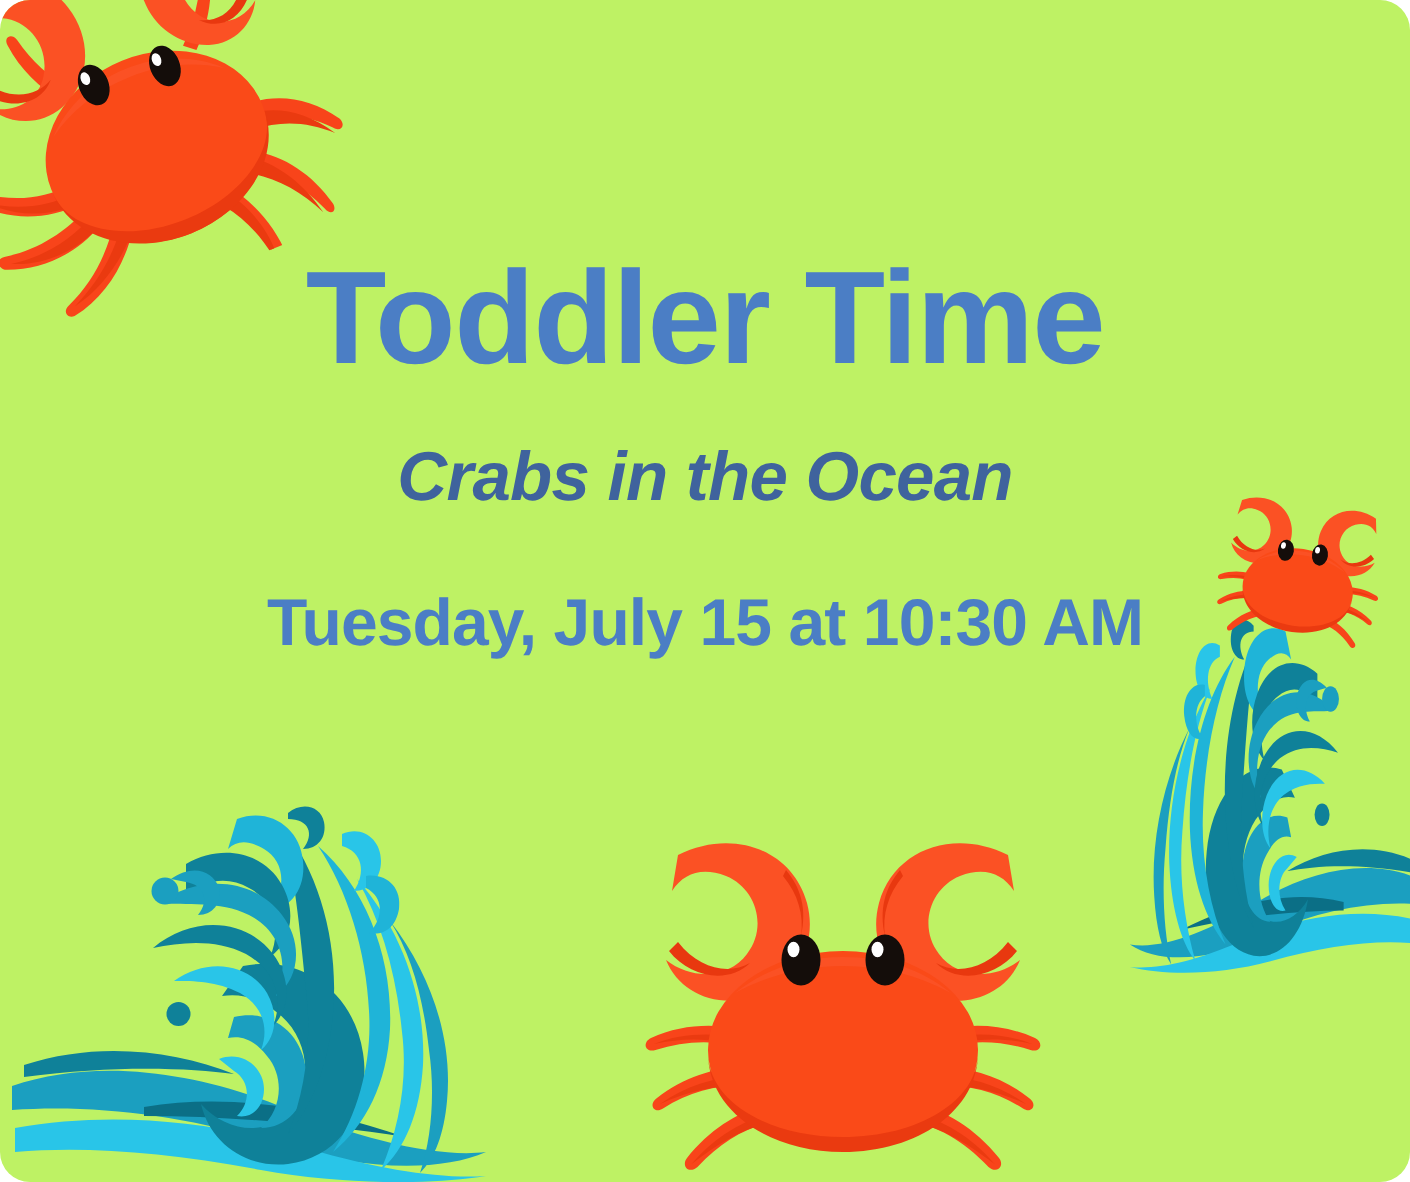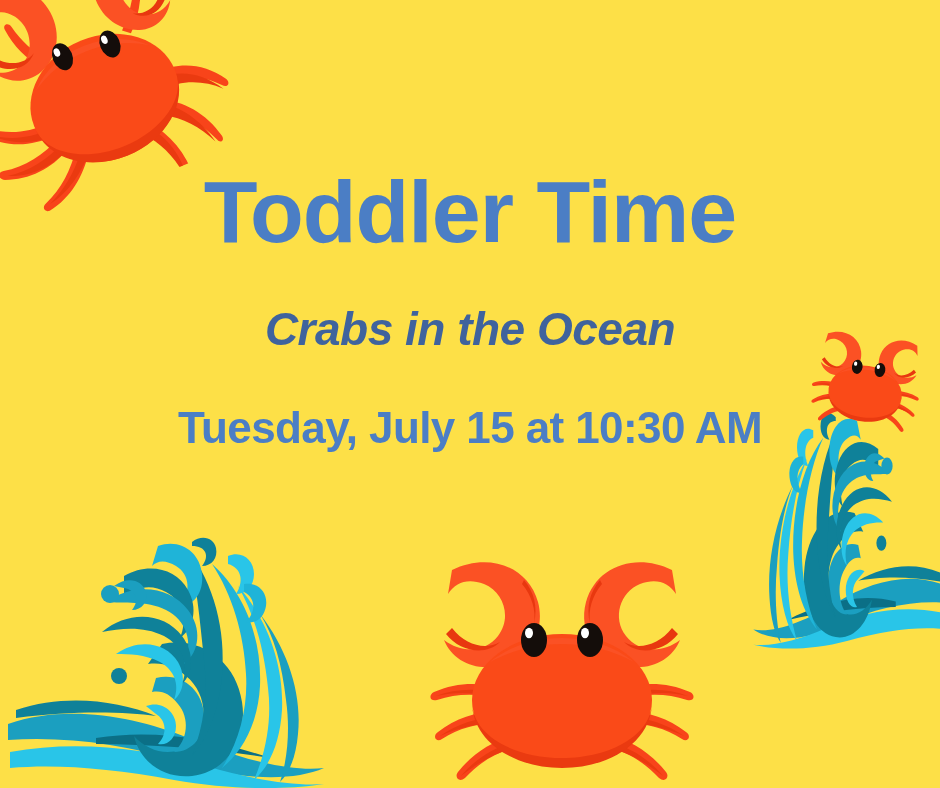--- a/index.html
+++ b/index.html
@@ -9,22 +9,23 @@
   body {
     width: 940px;
     height: 788px;
     overflow: hidden;
     font-family: "Liberation Sans", sans-serif;
   }
   #poster {
     position: relative;
     width: 940px;
     height: 788px;
-    background: #fde047;
+    background: #bef264;
     overflow: hidden;
+    border-radius: 20px;
   }
 
   
   #text-block {
     position: absolute;
     left: 0;
     top: 168px;
     width: 940px;
     text-align: center;
     z-index: 5;
@@ -38,21 +39,21 @@
     margin: 0;
     white-space: nowrap;
   }
   #subtitle {
     font-size: 46px;
     font-weight: bold;
     font-style: italic;
     color: #3f639d;
     letter-spacing: -0.5px;
     line-height: 1.0;
-    margin: 12px;
+    margin: 0;
     padding-top: 38px;
     white-space: nowrap;
   }
   #datetime {
     font-size: 44px;
     font-weight: bold;
     color: #4b7ec5;
     letter-spacing: -0.6px;
     line-height: 1.0;
     margin: 12px;

